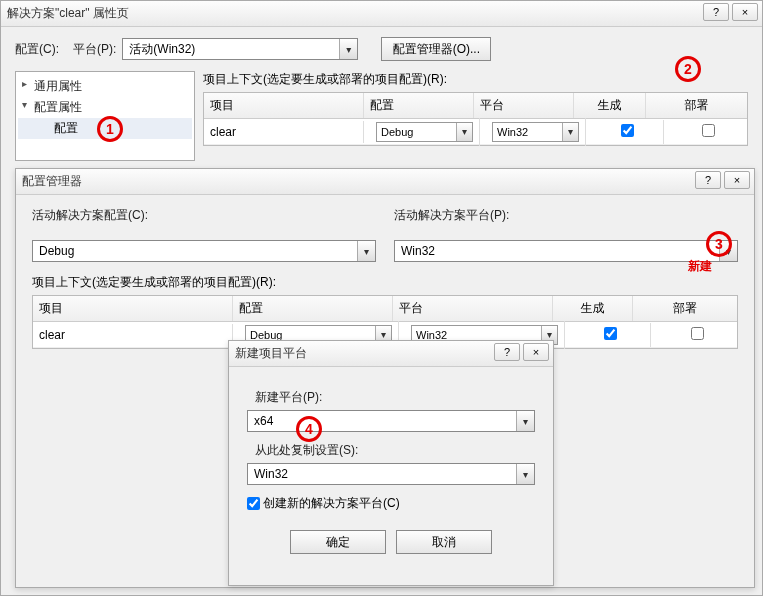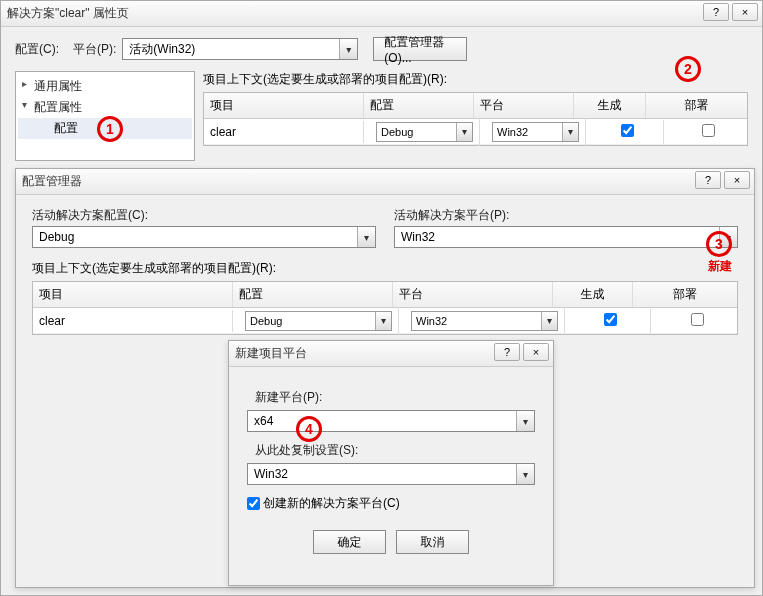--- a/index.html
+++ b/index.html
@@ -102,28 +102,28 @@
       display: flex; align-items: center; justify-content: center;
       color: #e40000; font-weight: bold; font-size: 14px;
       background: transparent;
       z-index: 100;
     }
     .redtext { color: #e40000; font-weight: bold; position: absolute; }
     
     .d2 { left: 15px; top: 168px; width: 740px; height: 420px; }
     .d2-body { padding: 12px 16px; }
     .cfgrow { display: flex; gap: 18px; }
-    .cfgcol { flex: 1; display: flex; flex-direction: column; gap: 2px; }
+    .cfgcol { flex: 1; display: flex; flex-direction: column; gap: 16px; }
     
     .d3 { left: 228px; top: 340px; width: 326px; height: 246px; }
     .d3-body { padding: 12px 18px; }
     .d3-field { margin: 10px 8px 4px; }
     .checkbox-row { display: flex; align-items: center; gap: 3px; margin-top: 10px;}
     .btnrow { display: flex; gap: 10px; justify-content: center; margin-top: 18px;}
-    .btnrow .btn { width: 73px;}
+    .btnrow .btn { width: 96px;}
     .faded-bg {
       position: absolute; right: 100px; top: 2px;
       width: 130px; height: 30px;
       color: #b8c8d8; font-size: 11px;
       opacity: 0.6; white-space: pre;
     }
   </style>
 </head>
 <body>
 
@@ -137,21 +137,21 @@
   </div>
   <div class="faded-bg"></div>
   <div class="d1-body">
     <div class="row1">
       <span class="lbl">配置(C):</span>
       <span class="lbl" style="margin-left:8px">平台(P):</span>
       <div class="combo" style="width:236px">
         <span class="combo-text">活动(Win32)</span>
         <div class="combo-arrow"></div>
       </div>
-      <div class="btn" style="margin-left:9px; width:94px">配置管理器(O)...</div>
+      <div class="btn" style="margin-left:17px; width:110px">配置管理器(O)...</div>
     </div>
     <div class="split">
       <div class="tree">
         <div class="tree-item caret">通用属性</div>
         <div class="tree-item caret open">配置属性</div>
         <div class="tree-sub">配置</div>
       </div>
       <div class="rightpane">
         <div class="section-lbl">项目上下文(选定要生成或部署的项目配置)(R):</div>
         <div class="grid">
@@ -275,13 +275,13 @@
       <div class="btn">确定</div>
       <div class="btn">取消</div>
     </div>
   </div>
 </div>
 
 <div class="marker" style="left:97px; top:116px">1</div>
 <div class="marker" style="left:675px; top:56px">2</div>
 <div class="marker" style="left:706px; top:231px">3</div>
 <div class="marker" style="left:296px; top:416px">4</div>
-<div class="redtext" style="left:708px; top:258px">新建</div>
+<div class="redtext" style="left:688px; top:258px">新建</div>
 
 </body></html>

